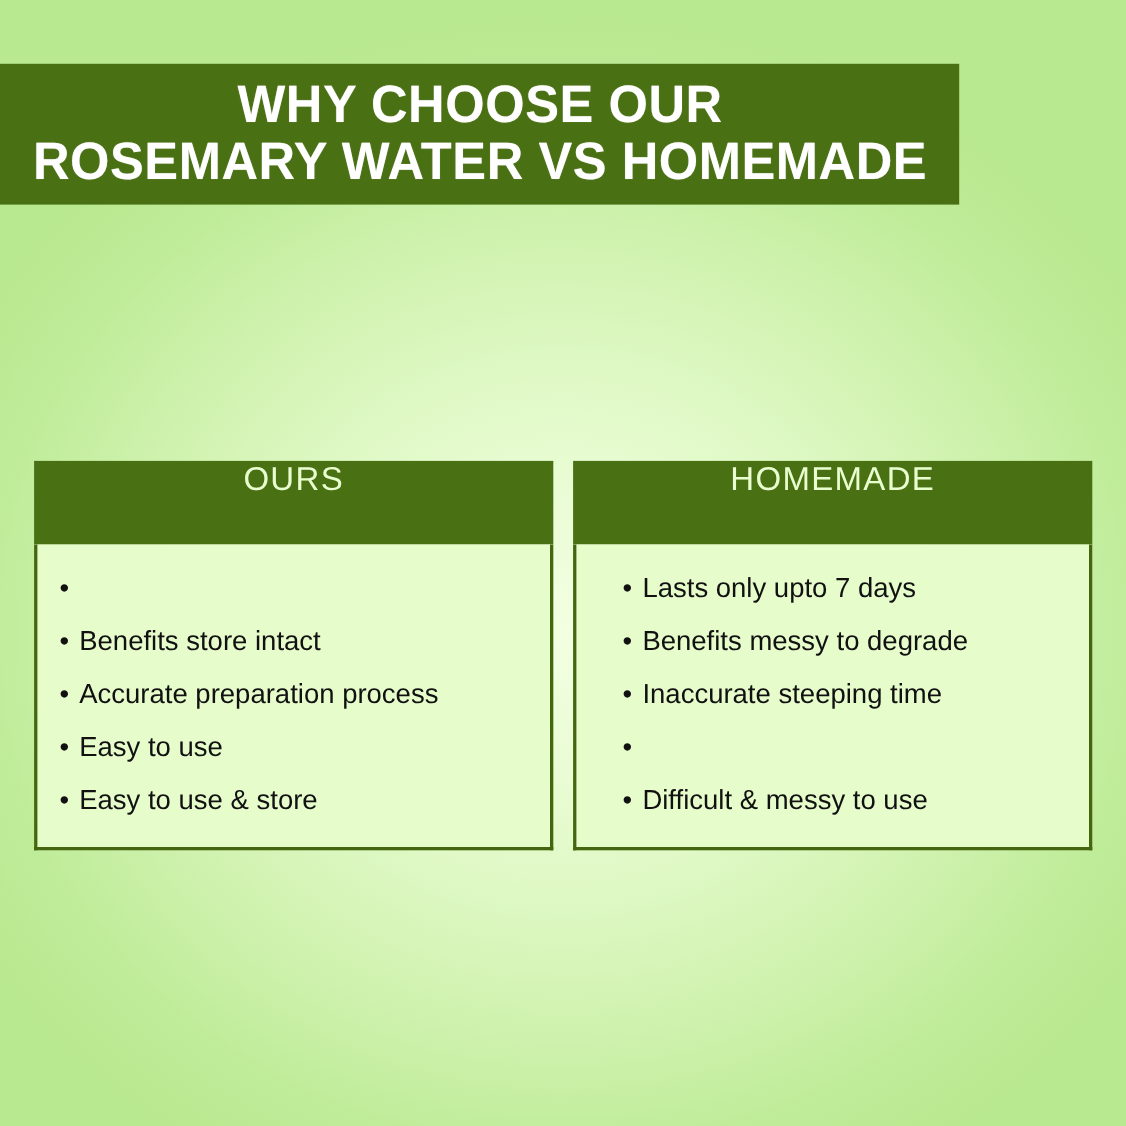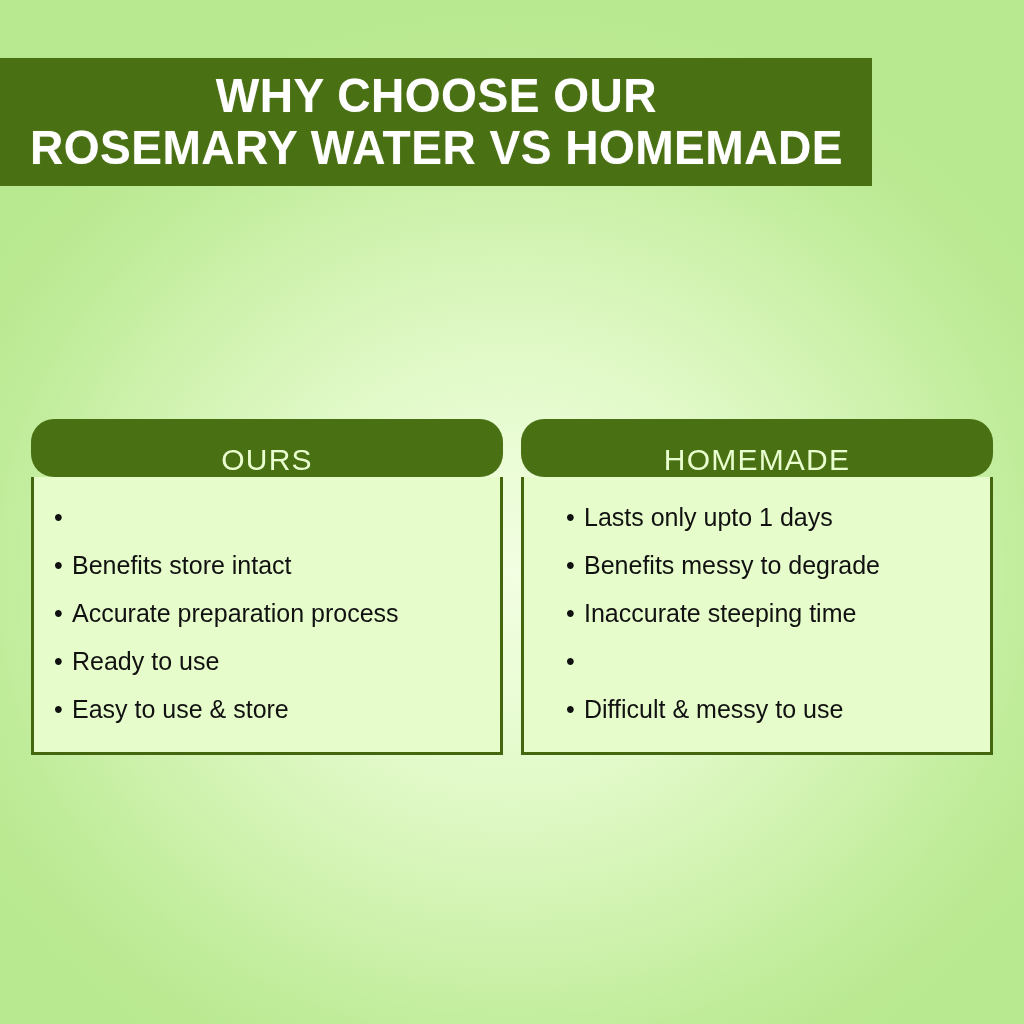--- a/index.html
+++ b/index.html
@@ -59,26 +59,25 @@
     position: absolute;
     top: 419px;
     width: 472px;
     box-sizing: border-box;
   }
   #card-ours  { left: 31px; }
   #card-home  { left: 521px; }
 
   .card-header {
     background: #4a7014;
-    height: 58px;
+    height: 76px;
     display: flex;
-    align-items: flex-end;
+    align-items: flex-start;
     justify-content: center;
     box-sizing: border-box;
-    border-radius: 23px;
   }
   .card-header-label {
     color: #e9ffcf;
     font-size: 30px;
     font-weight: 400;
     letter-spacing: 1.2px;
     font-family: "Liberation Sans", sans-serif;
   }
 
   .card-body {
@@ -140,39 +139,39 @@
         <li class="bullet-item">
           <span class="bullet-dot">•</span>
           <span class="bullet-text">Benefits store intact</span>
         </li>
         <li class="bullet-item">
           <span class="bullet-dot">•</span>
           <span class="bullet-text">Accurate preparation process</span>
         </li>
         <li class="bullet-item">
           <span class="bullet-dot">•</span>
-          <span class="bullet-text">Ready to use</span>
+          <span class="bullet-text">Easy to use</span>
         </li>
         <li class="bullet-item">
           <span class="bullet-dot">•</span>
           <span class="bullet-text">Easy to use &amp; store</span>
         </li>
       </ul>
     </div>
   </div>
 
   <div class="card" id="card-home">
     <div class="card-header">
       <span class="card-header-label">HOMEMADE</span>
     </div>
     <div class="card-body">
       <ul class="bullet-list">
         <li class="bullet-item">
           <span class="bullet-dot">•</span>
-          <span class="bullet-text">Lasts only upto 1 days</span>
+          <span class="bullet-text">Lasts only upto 7 days</span>
         </li>
         <li class="bullet-item">
           <span class="bullet-dot">•</span>
           <span class="bullet-text">Benefits messy to degrade</span>
         </li>
         <li class="bullet-item">
           <span class="bullet-dot">•</span>
           <span class="bullet-text">Inaccurate steeping time</span>
         </li>
         <li class="bullet-item">

